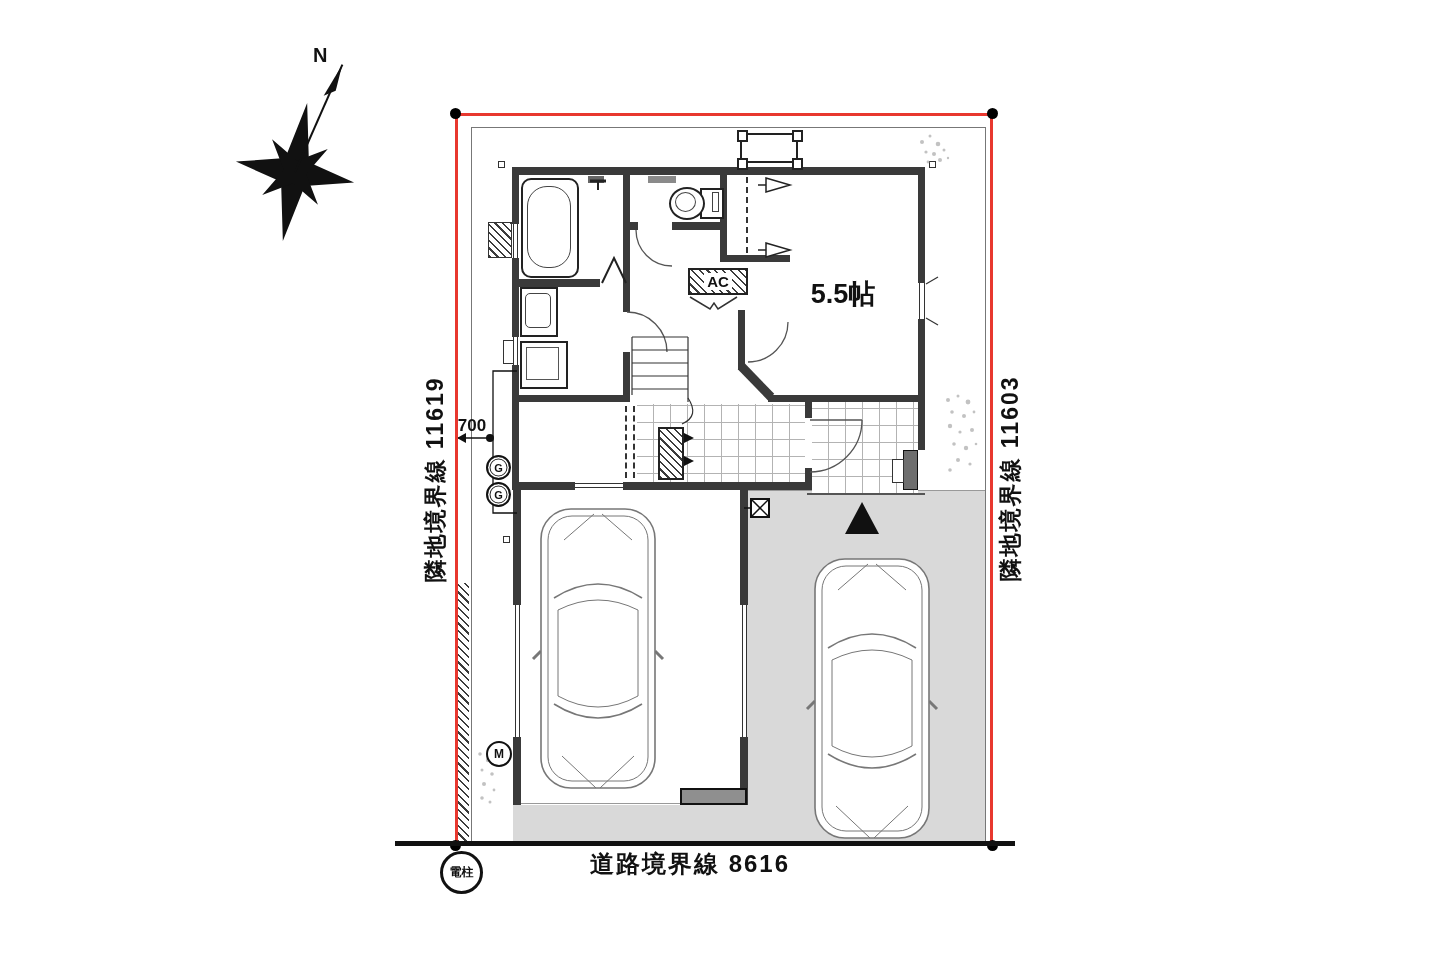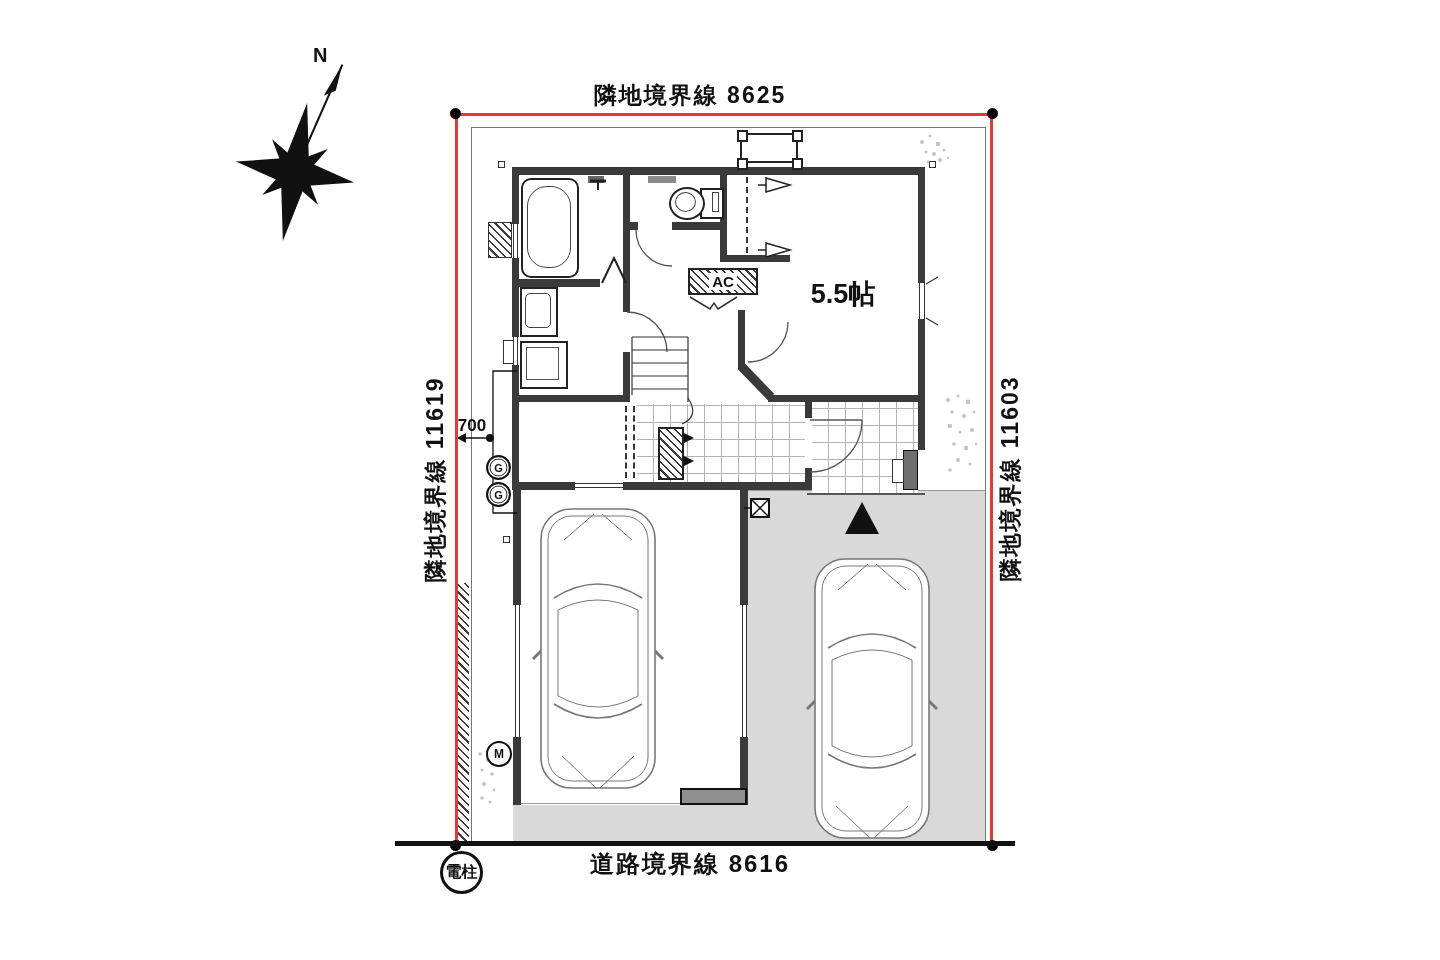--- a/index.html
+++ b/index.html
@@ -113,21 +113,21 @@
 
   <div class="abs" style="left:700px;top:188px;width:20px;height:27px;border:2px solid #222;background:#fff;"></div>
   <div class="abs" style="left:712px;top:192px;width:5px;height:18px;border:1px solid #444;"></div>
   <div class="abs" style="left:669px;top:187px;width:32px;height:29px;border:2px solid #222;border-radius:50%;background:#fff;"></div>
   <div class="abs" style="left:675px;top:192px;width:19px;height:18px;border:1px solid #444;border-radius:50%;"></div>
 
   <div class="abs" style="left:648px;top:176px;width:28px;height:7px;background:#8a8a8a;"></div>
 
   <div class="abs" style="left:588px;top:176px;width:16px;height:7px;background:#666;"></div>
 
-  <div class="abs hatch" style="left:688px;top:268px;width:70px;height:27px;border:2px solid #222;box-sizing:border-box;
+  <div class="abs hatch" style="left:688px;top:268px;width:60px;height:27px;border:2px solid #222;box-sizing:border-box;
               display:flex;align-items:center;justify-content:center;">
        <span style="background:#fff;padding:0 3px;font-weight:bold;font-size:15px;">AC</span>
     </div>
 
   <div class="abs hatch" style="left:658px;top:427px;width:26px;height:53px;border:2px solid #222;box-sizing:border-box;"></div>
 
   <div class="abs" style="left:740px;top:133px;width:58px;height:30px;border:2.5px solid #222;background:#fff;box-sizing:border-box;"></div>
   <div class="abs" style="left:737px;top:130px;width:7px;height:8px;border:2px solid #222;background:#fff;"></div>
   <div class="abs" style="left:792px;top:130px;width:7px;height:8px;border:2px solid #222;background:#fff;"></div>
   <div class="abs" style="left:737px;top:158px;width:7px;height:8px;border:2px solid #222;background:#fff;"></div>
@@ -265,40 +265,39 @@
   </svg>
 
   <div class="abs" style="left:455px;top:113px;width:538px;height:732px;border:3px solid #e8382f;box-sizing:border-box;"></div>
   <div class="dot" style="left:450px;top:108px;"></div>
   <div class="dot" style="left:987px;top:108px;"></div>
   <div class="dot" style="left:450px;top:840px;"></div>
   <div class="dot" style="left:987px;top:840px;"></div>
 
   <div class="abs" style="left:395px;top:841px;width:620px;height:5px;background:#111;"></div>
 
-  <div class="blabel" style="left:455px;top:80px;width:470px;text-align:center;font-size:23px;">隣地境界線 8625</div>
   <div class="blabel" style="left:455px;top:848px;width:470px;text-align:center;font-size:24px;">道路境界線 8616</div>
   <div class="blabel" style="left:295px;top:464px;width:280px;text-align:center;font-size:23px;transform:rotate(-90deg);">隣地境界線 11619</div>
   <div class="blabel" style="left:880px;top:463px;width:260px;text-align:center;font-size:23px;transform:rotate(-90deg);">隣地境界線 11603</div>
 
   <div class="abs" style="left:455px;top:416px;width:34px;text-align:center;font-size:17px;font-weight:bold;">700</div>
 
   <div class="abs" style="left:770px;top:276px;width:146px;text-align:center;font-size:27px;font-weight:bold;">5.5帖</div>
 
   <div class="circ" style="left:486px;top:455px;width:21px;height:21px;font-size:11px;box-shadow:inset 0 0 0 1.5px #fff, inset 0 0 0 2.5px #222;">
     <span>G</span>
     </div>
   <div class="circ" style="left:486px;top:482px;width:21px;height:21px;font-size:11px;box-shadow:inset 0 0 0 1.5px #fff, inset 0 0 0 2.5px #222;">
     <span>G</span>
     </div>
   <div class="circ" style="left:486px;top:741px;width:22px;height:22px;font-size:12px;">
     <span>M</span>
     </div>
 
-  <div class="circ" style="left:440px;top:851px;width:37px;height:37px;border-width:3px;font-size:16px;letter-spacing:0;">
+  <div class="circ" style="left:440px;top:851px;width:37px;height:37px;border-width:3px;font-size:12px;letter-spacing:0;">
     <span>電柱</span>
     </div>
 
   <svg class="abs" style="left:233px;top:40px;" width="130" height="210" viewBox="0 0 130 210">
     <g transform="rotate(10 62 132)" fill="#111">
       <polygon points="62,62 74,120 122,132 74,144 62,202 50,144 2,132 50,120"></polygon>
       <polygon transform="rotate(45 62 132)" points="62,92 70,124 102,132 70,140 62,172 54,140 22,132 54,124"></polygon>
       <line x1="62" y1="132" x2="90" y2="18" stroke="#111" stroke-width="2"></line>
       <polygon points="90,18 77,52 88,45"></polygon>
     </g>

